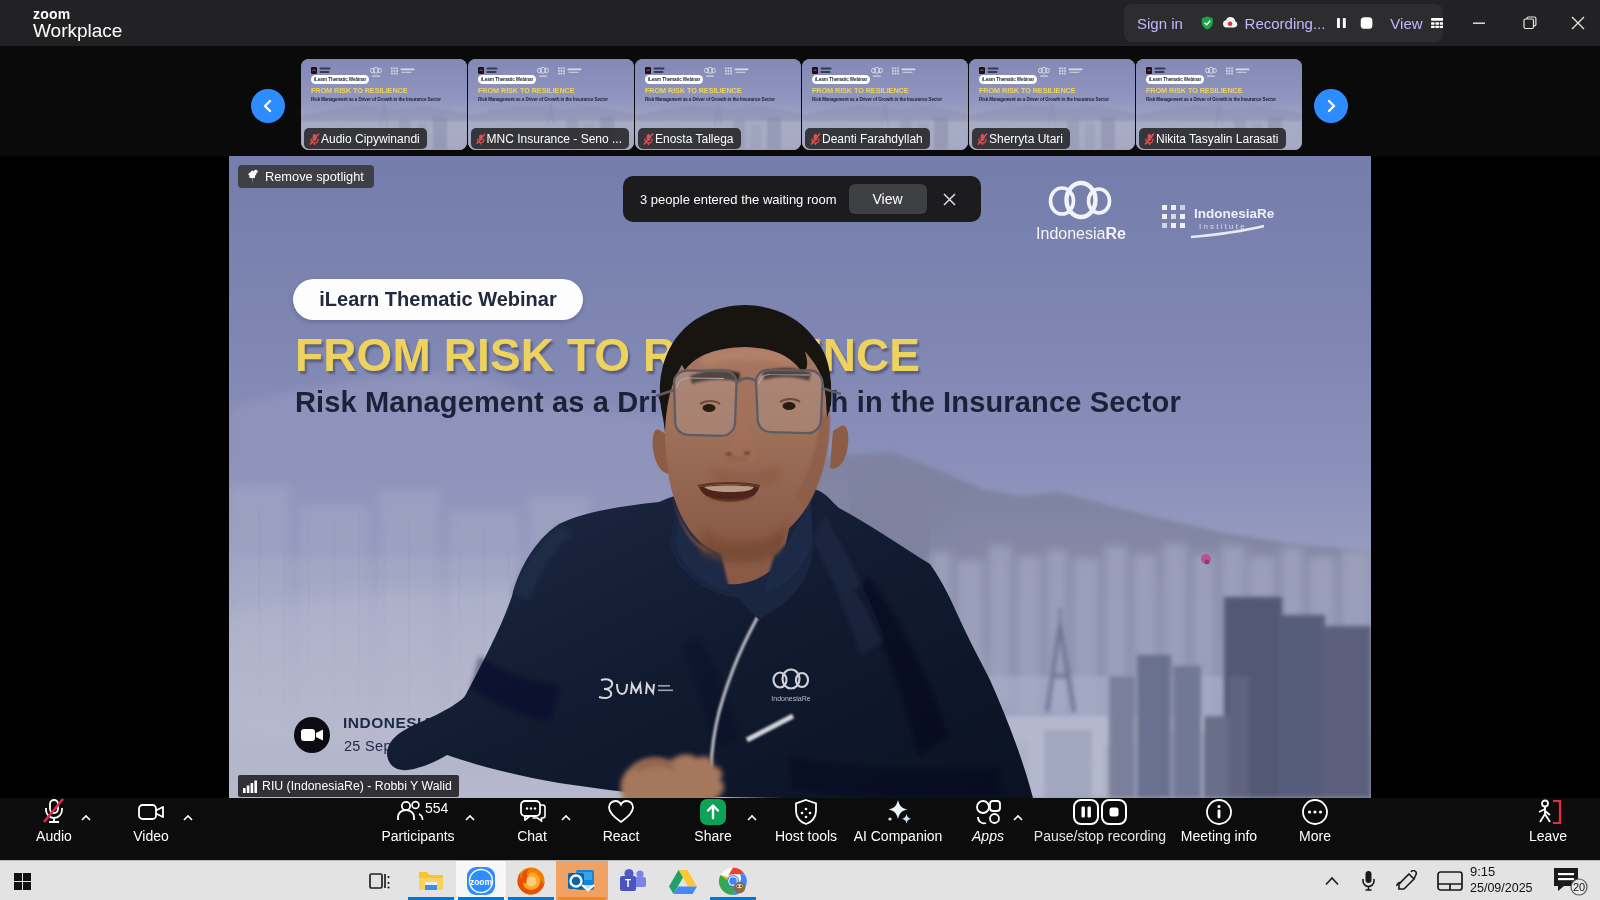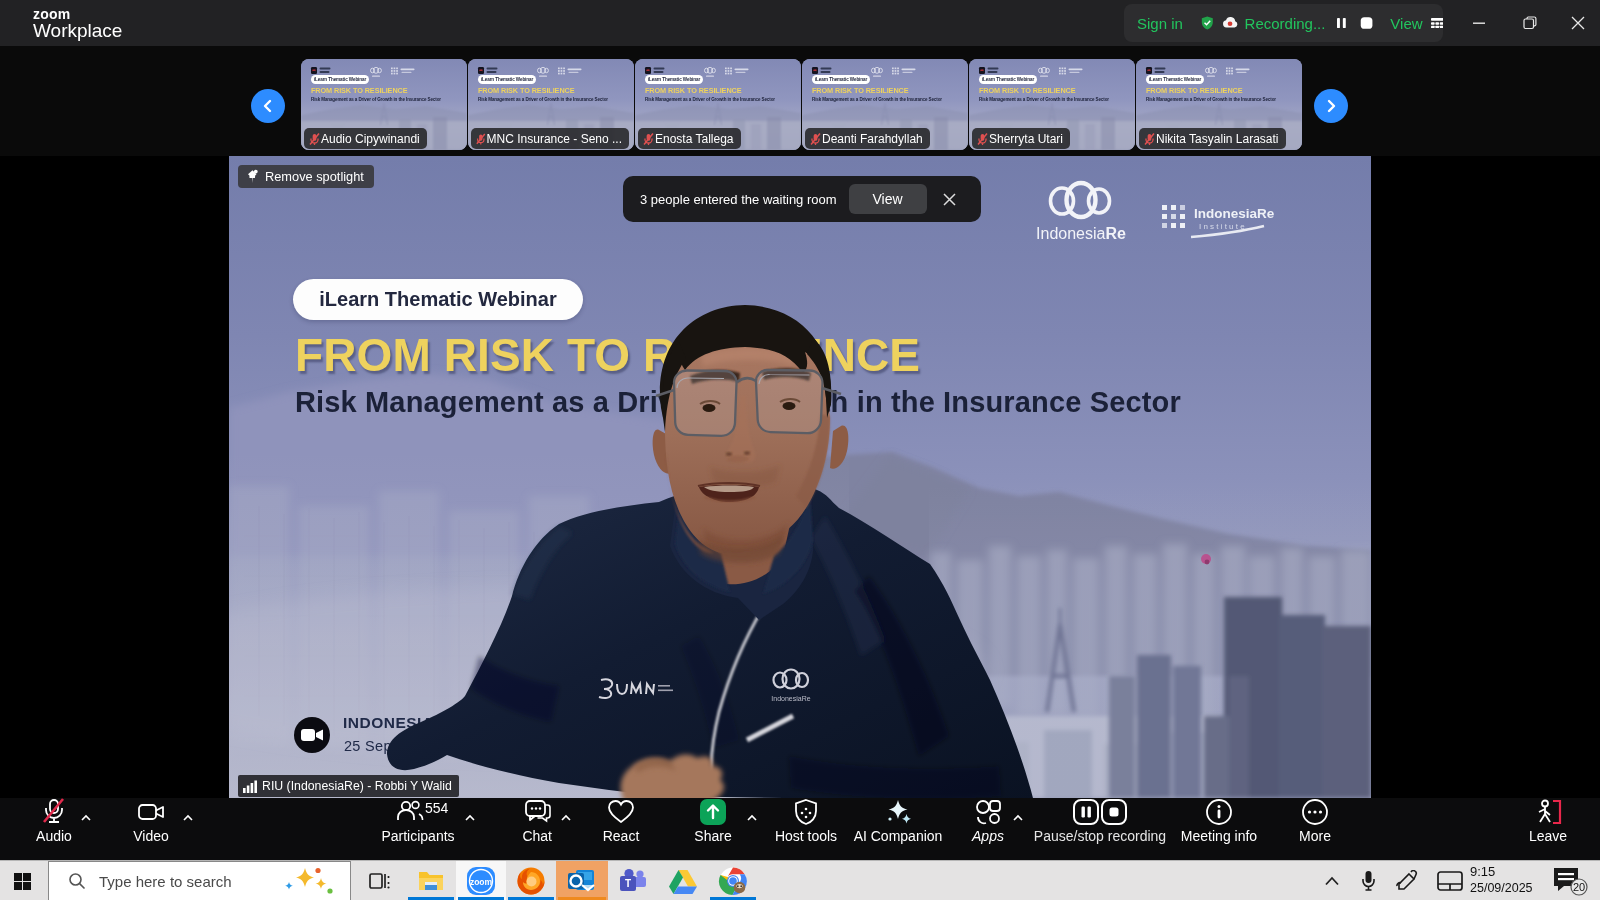--- a/index.html
+++ b/index.html
@@ -3,21 +3,21 @@
 <meta charset="utf-8">
 <style>
 *{margin:0;padding:0;box-sizing:border-box;}
 html,body{width:1600px;height:900px;overflow:hidden;background:#000;font-family:"Liberation Sans",sans-serif;}
 .abs{position:absolute;}
 
 #titlebar{position:absolute;left:0;top:0;width:1600px;height:46px;background:#222224;}
 #zlogo{position:absolute;left:33px;top:6px;color:#fff;}
 #zlogo .z1{font-size:14px;font-weight:bold;letter-spacing:.2px;}
 #zlogo .z2{font-size:19px;margin-top:-2px;}
-#tbpill{position:absolute;left:1124px;top:4px;width:319px;height:38px;background:#2d2d2f;border-radius:8px;display:flex;align-items:center;color:#22c55e;font-size:15px;}
+#tbpill{position:absolute;left:1124px;top:4px;width:319px;height:38px;background:#2d2d2f;border-radius:8px;display:flex;align-items:center;color:#c4b5fd;font-size:15px;}
 .wbtn{position:absolute;top:0;height:46px;width:44px;display:flex;align-items:center;justify-content:center;color:#e8e8e8;}
 
 #strip{position:absolute;left:0;top:46px;width:1600px;height:110px;background:#0a0a0a;}
 .thumb{position:absolute;top:13px;width:166px;height:91px;border-radius:8px;overflow:hidden;background:#8d94bd;}
 .tname{position:absolute;left:3px;bottom:1px;height:21px;background:rgba(38,38,40,.88);border-radius:5px;display:flex;align-items:center;padding:0 7px 0 4px;color:#fff;font-size:12px;white-space:nowrap;max-width:158px;overflow:hidden;}
 .navbtn{position:absolute;top:89px;width:34px;height:34px;border-radius:50%;background:#2d8cff;display:flex;align-items:center;justify-content:center;}
 
 .m-pill{position:absolute;left:10px;top:16px;width:58px;height:9px;background:#fff;border-radius:5px;color:#23283f;font-size:4.6px;letter-spacing:-0.1px;font-weight:bold;text-align:center;line-height:9px;overflow:hidden;}
 .m-title{position:absolute;left:10px;top:27px;color:#eed25e;font-size:7.3px;letter-spacing:-0.1px;font-weight:bold;white-space:nowrap;}
 .m-sub{position:absolute;left:10px;top:38px;color:#1c2138;font-size:4.5px;letter-spacing:-0.1px;font-weight:bold;white-space:nowrap;}
@@ -815,21 +815,21 @@
       <path d="M19 22 v-3 a8 7 0 0 1 16 0 v3" fill="none" stroke="#fff" stroke-width="1.8"></path>
       <circle cx="36.5" cy="7" r="3.4" fill="none" stroke="#fff" stroke-width="1.6"></circle>
       <path d="M40 16 a6.5 6 0 0 1 3.5 5 v1" fill="none" stroke="#fff" stroke-width="1.6"></path>
       <text x="46" y="15" font-size="14" fill="#fff" font-family="Liberation Sans">554</text>
     </svg>
     <div class="lbl">Participants</div>
   </div>
   <svg class="chev" style="left:464px;" width="12" height="8" viewBox="0 0 12 8">
       <path d="M2 6 L6 2 L10 6" stroke="#fff" stroke-width="1.6" fill="none"></path>
     </svg>
-  <div class="titem" style="left:512px;width:40px;align-items:flex-end;">
+  <div class="titem" style="left:512px;width:40px;">
     <svg width="30" height="28" viewBox="0 0 30 28">
       <rect x="4" y="3" width="19" height="15" rx="4" fill="none" stroke="#fff" stroke-width="1.8"></rect>
       <path d="M8 18 v4 l5 -4" fill="none" stroke="#fff" stroke-width="1.8" stroke-linejoin="round"></path>
       <circle cx="10" cy="10.5" r="1.2" fill="#fff"></circle>
         <circle cx="14" cy="10.5" r="1.2" fill="#fff"></circle>
         <circle cx="18" cy="10.5" r="1.2" fill="#fff"></circle>
       <path d="M23 7 h2.5 a2.5 2.5 0 0 1 2.5 2.5 v8 a2.5 2.5 0 0 1 -2.5 2.5 h-1 v3 l-4 -3 h-5" fill="none" stroke="#fff" stroke-width="1.6"></path>
     </svg>
     <div class="lbl">Chat</div>
   </div>
@@ -919,34 +919,20 @@
   </div>
 </div>
 
 <div id="taskbar">
   <svg class="abs" style="left:14px;top:12px;" width="17" height="17" viewBox="0 0 17 17">
     <rect x="0" y="0" width="8" height="8" fill="#111"></rect>
       <rect x="9" y="0" width="8" height="8" fill="#111"></rect>
     <rect x="0" y="9" width="8" height="8" fill="#111"></rect>
       <rect x="9" y="9" width="8" height="8" fill="#111"></rect>
   </svg>
-  <div id="searchbox">
-    <svg width="20" height="20" viewBox="0 0 20 20" style="margin-left:18px;">
-        <circle cx="8.5" cy="8.5" r="5.5" stroke="#555" stroke-width="1.6" fill="none"></circle>
-        <path d="M12.6 12.6 L17.5 17.5" stroke="#555" stroke-width="1.6"></path>
-      </svg>
-    <span style="margin-left:12px;color:#4a4a4a;font-size:15px;">Type here to search</span>
-    <svg width="62" height="32" viewBox="0 0 62 32" style="position:absolute;left:232px;top:4px;">
-      <path d="M24 2 C25.5 8 27.5 10 33 11.5 C27.5 13 25.5 15 24 21 C22.5 15 20.5 13 15 11.5 C20.5 10 22.5 8 24 2 Z" fill="#f4b92c"></path>
-      <path d="M40 12 C40.8 15.5 42 16.8 45.5 17.6 C42 18.4 40.8 19.7 40 23 C39.2 19.7 38 18.4 34.5 17.6 C38 16.8 39.2 15.5 40 12 Z" fill="#f4b92c"></path>
-      <path d="M8 16 C8.6 18.4 9.4 19.2 11.8 19.8 C9.4 20.4 8.6 21.2 8 23.5 C7.4 21.2 6.6 20.4 4.2 19.8 C6.6 19.2 7.4 18.4 8 16 Z" fill="#2e9be6"></path>
-      <circle cx="37" cy="4.5" r="2.6" fill="#e8622c"></circle>
-      <circle cx="49" cy="25" r="2.6" fill="#6abf40"></circle>
-    </svg>
-  </div>
   <div class="tk" style="left:355px;">
       <svg width="24" height="22" viewBox="0 0 24 22">
     <rect x="2" y="4" width="12" height="14" rx="1.5" fill="none" stroke="#222" stroke-width="1.7"></rect>
     <path d="M17 4 v14 M20.5 6 v2 M20.5 12 v2" stroke="#222" stroke-width="1.7"></path>
     <circle cx="20.5" cy="17.5" r="1.1" fill="#222"></circle>
   </svg>
     </div>
   <div class="tk" style="left:406px;">
       <svg width="28" height="24" viewBox="0 0 28 24">
     <path d="M2 3 h8 l2.5 3 H26 v15 H2 Z" fill="#f8c32c"></path>

